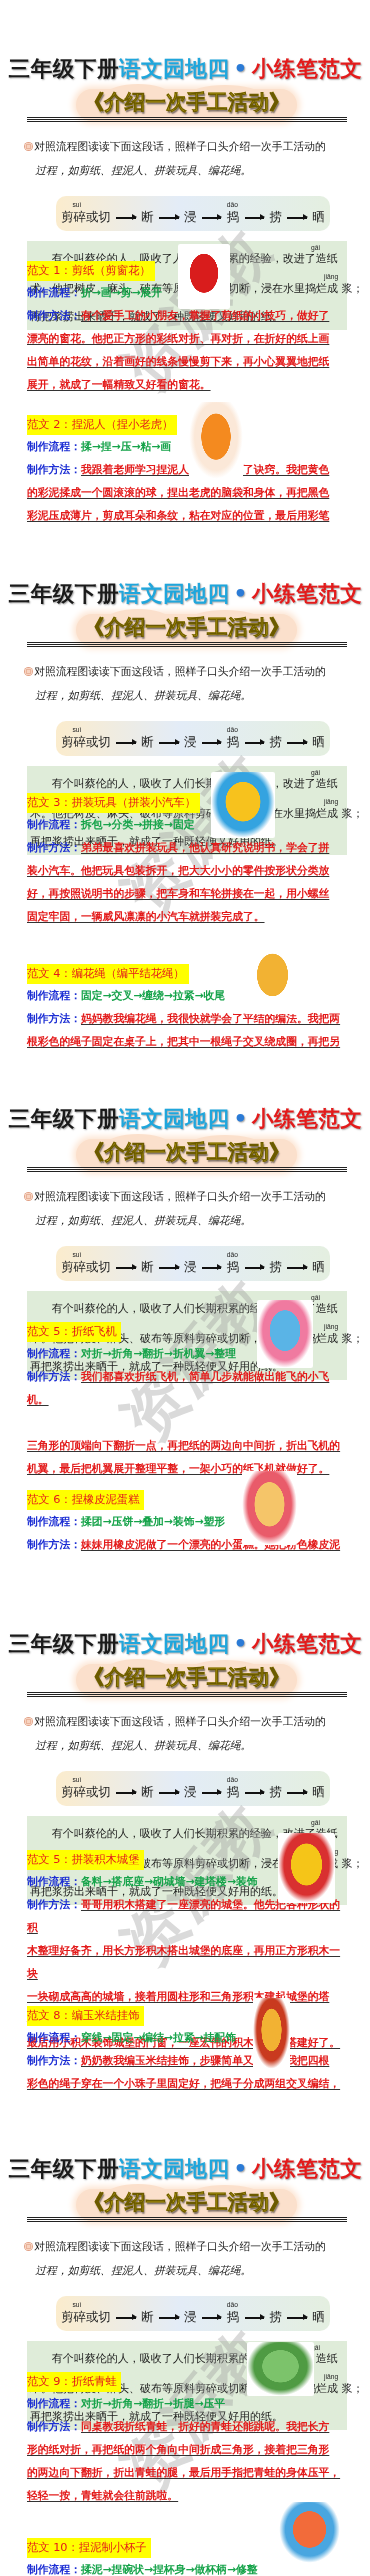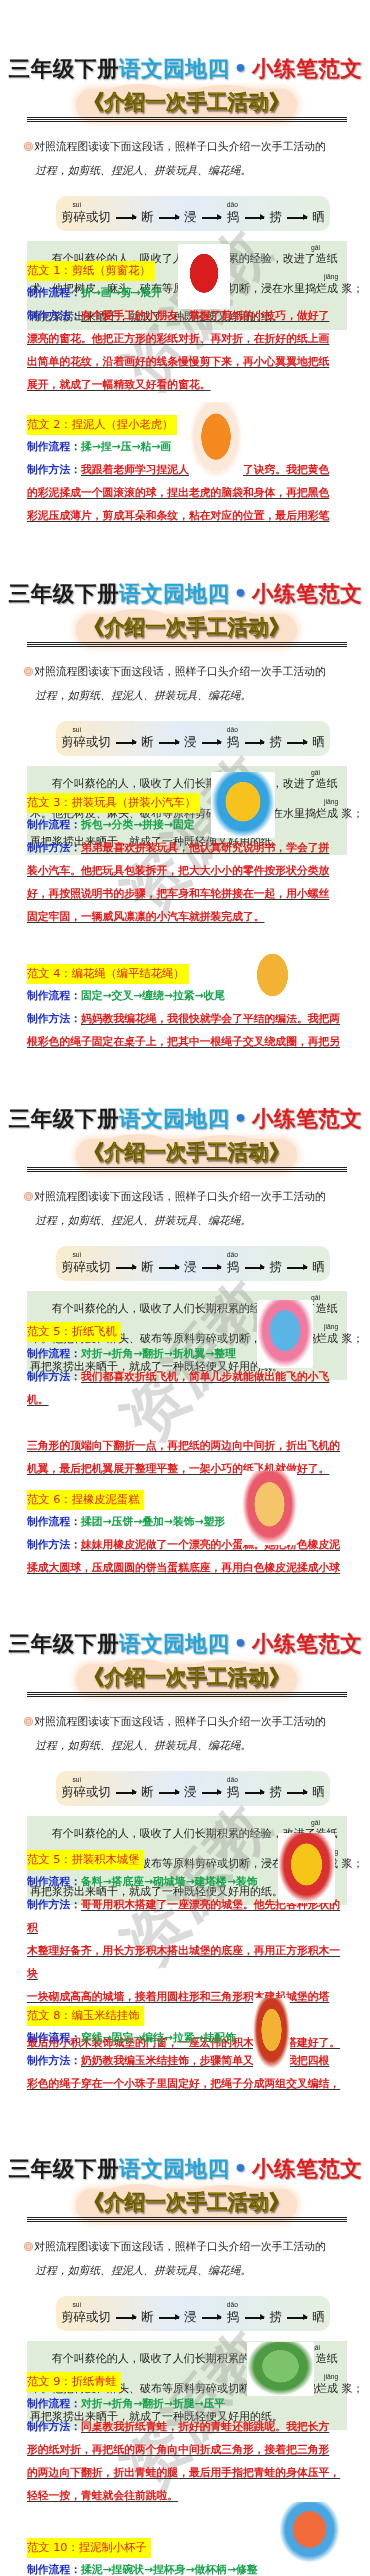--- a/index.html
+++ b/index.html
@@ -184,21 +184,21 @@
       <div class="watermark" style="left:103px;top:268px">资源教</div>
     <div class="essay" style="top: 272px;">
           <div><span class="essay-heading">范文 5：折纸飞机</span></div>
           <div class="essay-line"><span class="lbl">制作流程：</span><span class="flowtxt">对折→折角→翻折→折机翼→整理</span></div>
           <div class="method-block"><span class="lbl">制作方法：</span><span class="ul">我们都喜欢折纸飞机，简单几步就能做出能飞的小飞机。</span><br><br><span class="ul">三角形的顶端向下翻折一点，再把纸的两边向中间折，折出飞机的</span><br><span class="ul">机翼，最后把机翼展开整理平整，一架小巧的纸飞机就做好了。</span></div>
         </div>
         <div class="thumb" style="left: 257px; top: 250px; width: 56px; height: 68px; background: radial-gradient(at 50% 45%, rgb(90, 180, 230) 0px, rgb(90, 180, 230) 38%, rgb(240, 122, 160) 39%, rgb(240, 122, 160) 56%, rgb(255, 255, 255) 70%);"></div>
         <div class="essay" style="top: 440px;">
           <div><span class="essay-heading">范文 6：捏橡皮泥蛋糕</span></div>
           <div class="essay-line"><span class="lbl">制作流程：</span><span class="flowtxt">揉团→压饼→叠加→装饰→塑形</span></div>
-          <div class="method-block"><span class="lbl">制作方法：</span><span class="ul">妹妹用橡皮泥做了一个漂亮的小蛋糕。她把粉色橡皮泥</span><br><span class="ul">揉成大圆球，压成圆圆的饼当蛋糕底座，再用白色橡皮泥揉成小球</span><br><br></div>
+          <div class="method-block"><span class="lbl">制作方法：</span><span class="ul">妹妹用橡皮泥做了一个漂亮的小蛋糕。她把粉色橡皮泥</span><br><br><br></div>
         </div>
         <div class="thumb" style="left: 242px; top: 421px; width: 55px; height: 74px; background: radial-gradient(at 50% 45%, rgb(245, 197, 105) 0px, rgb(245, 197, 105) 38%, rgb(233, 91, 106) 39%, rgb(233, 91, 106) 56%, rgb(255, 255, 255) 70%);"></div>
       </div>
   </section>
 
   <section class="page">
     <div class="page-inner">
       <div class="title" style="top:54px">
         <span class="t1">三年级下册</span><span class="t2">语文园地四</span><span class="dot">•</span><span class="t3">小练笔范文</span>
       </div>

